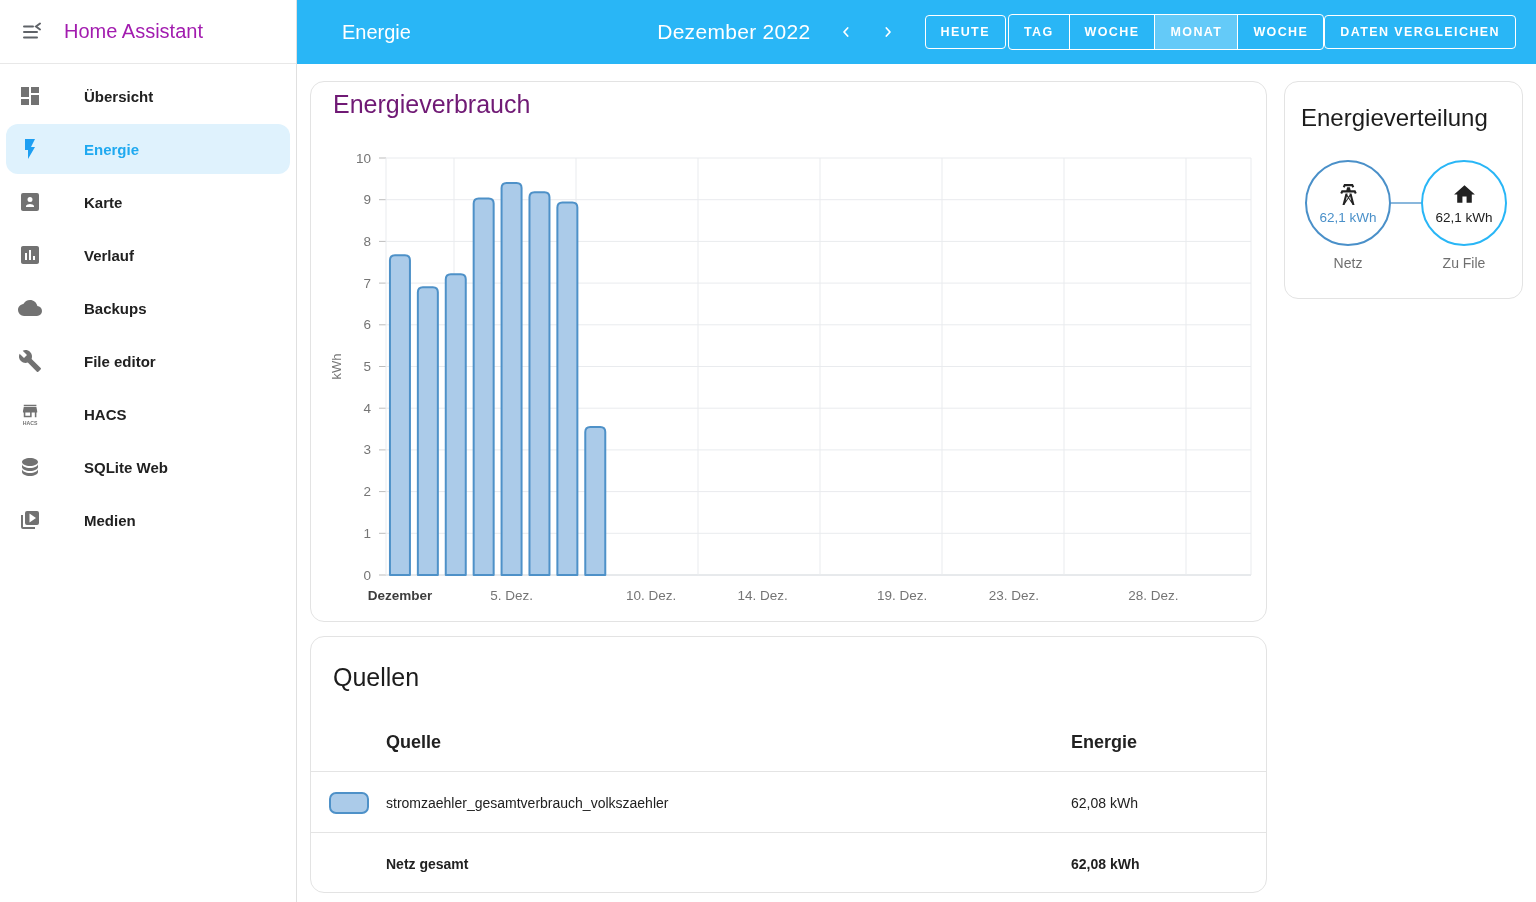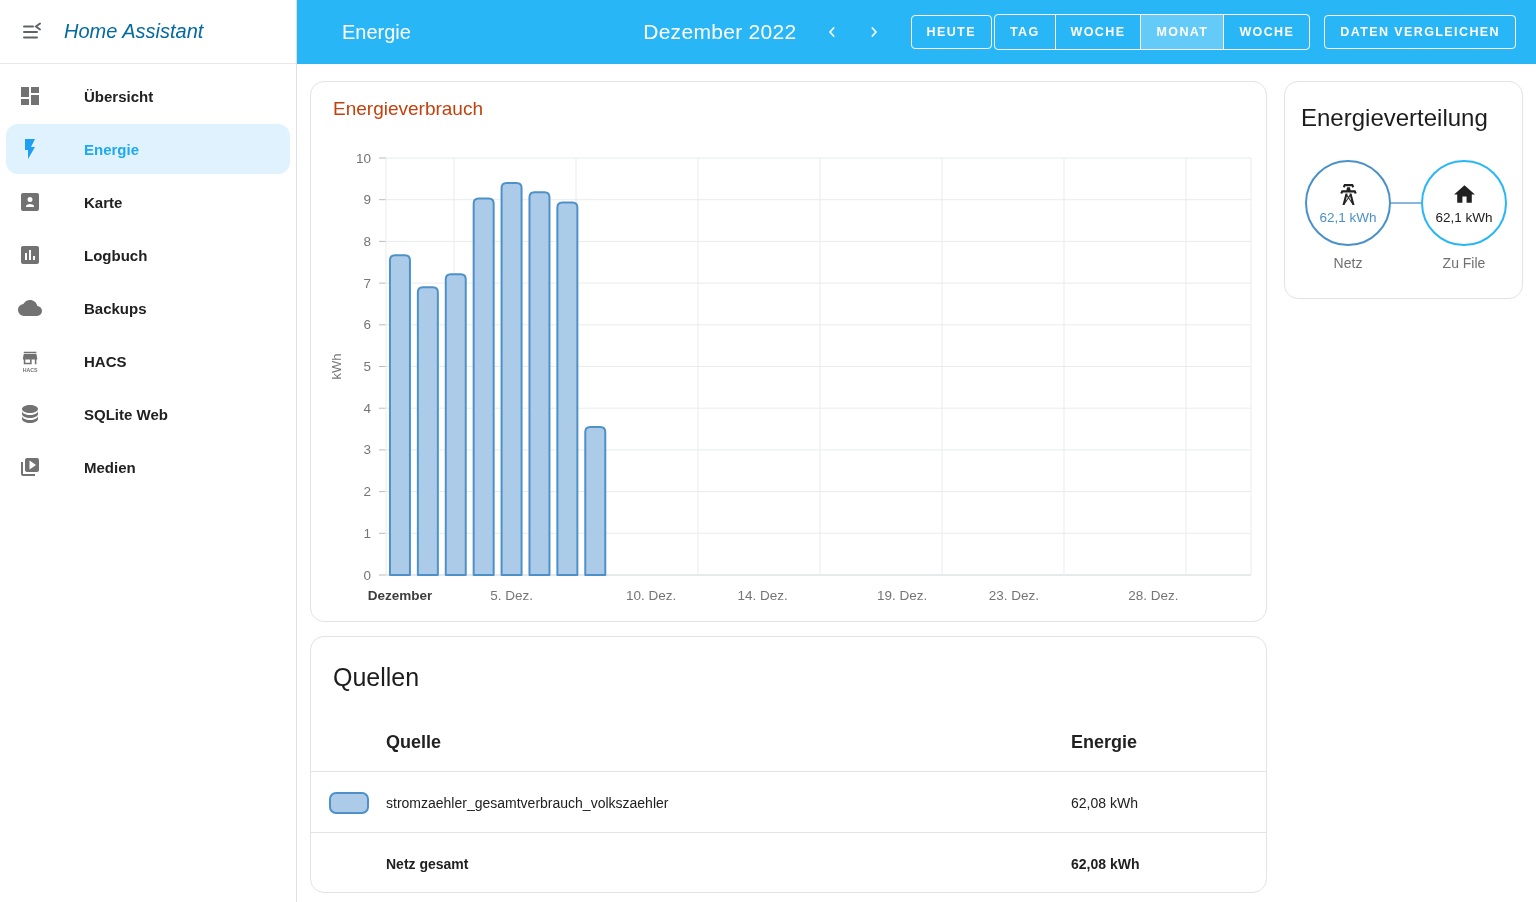--- a/index.html
+++ b/index.html
@@ -7,21 +7,21 @@
     font-family:"Liberation Sans", sans-serif; color:#1d1d1d; }
   .app { position:relative; width:1536px; height:902px; }
 
   
   .sidebar { position:absolute; left:0; top:0; width:297px; height:902px;
     background:#fff; border-right:1px solid #e0e0e0; }
   .sidebar-header { height:64px; display:flex; align-items:center;
     border-bottom:1px solid #e8e8e8; }
   .menu-toggle { width:44px; height:44px; margin-left:10px; border:none; background:transparent;
     display:flex; align-items:center; justify-content:center; cursor:pointer; }
-  .sidebar-title { margin-left:10px; font-size:20px; color:#0369a1;font-style:italic; }
+  .sidebar-title { margin-left:10px; font-size:20px; color:#a21caf; }
   .side-list { padding-top:4px; }
   .side-item { height:50px; margin:3px 6px; border-radius:12px; display:flex; align-items:center;
     padding-left:12px; cursor:pointer; }
   .side-item .ic { width:24px; height:24px; margin-right:42px; flex:none; }
   .side-item .ic svg { width:24px; height:24px; fill:#727272; }
   .side-item .lbl { font-size:15px; font-weight:700; color:#212121; }
   .side-item.active { background:var(--sidebar-active-bg); }
   .side-item.active .lbl { color:var(--accent); }
   .side-item.active .ic svg { fill:#1e9ff2; }
 
@@ -38,28 +38,28 @@
     border:1px solid #fff; border-radius:4px; background:transparent; font-size:12.5px;
     font-weight:700; letter-spacing:1.4px; cursor:pointer; white-space:nowrap;
     font-family:"Liberation Sans", sans-serif; }
   .hbtn.today { margin-left:20px; }
   .hgroup { display:flex; margin-left:2px; border:1px solid #fff; border-radius:4px; overflow:hidden; }
   .hgroup .seg { height:34px; display:flex; align-items:center; padding:0 15px; color:#fff;
     border:none; border-left:1px solid #fff; background:transparent; font-size:12.5px;
     font-weight:700; letter-spacing:1.4px; cursor:pointer; font-family:"Liberation Sans", sans-serif; }
   .hgroup .seg:first-child { border-left:none; }
   .hgroup .seg.active { background:rgba(255,255,255,0.28); }
-  .hbtn.compare { margin-left:14px; }
+  .hbtn.compare { }
 
   
   .content { position:absolute; left:297px; top:64px; width:1239px; height:838px;
     background:#fff; overflow:hidden; }
   .card { position:absolute; background:#fff; border:1px solid #e3e3e3; border-radius:14px; }
   .chart-card { left:13px; top:17px; width:957px; height:541px; }
-  .card-title { font-size:19px; font-weight:400; color:#c2410c; margin:16px 0 0 22px; }
+  .card-title { font-size:25px; font-weight:400; color:#701a75; margin:8px 0 0 22px; }
   #energy-chart { position:absolute; left:0; top:56px; }
   #energy-chart text { font-family:"Liberation Sans", sans-serif; }
 
   
   .dist-card { left:987px; top:17px; width:239px; height:218px; }
   .dist-title { font-size:24px; font-weight:400; color:#1c1c1c; margin:22px 0 0 16px; }
   .dist-node { position:absolute; width:86px; height:86px; border-radius:50%; background:#fff;
     top:78px; display:flex; flex-direction:column; align-items:center; justify-content:center; }
   .dist-node.grid { left:20px; border:2px solid var(--netz-color); }
   .dist-node.home { left:136px; border:2px solid var(--home-color); }
@@ -129,30 +129,36 @@
               <path fill-rule="evenodd" d="M3,5A2,2 0 0,1 5,3H19A2,2 0 0,1 21,5V19A2,2 0 0,1 19,21H5C3.89,21 3,20.1 3,19V5M16,17V16C16,14.67 13.33,14 12,14C10.67,14 8,14.67 8,16V17H16M12,12A2.5,2.5 0 0,0 14.5,9.5A2.5,2.5 0 0,0 12,7A2.5,2.5 0 0,0 9.5,9.5A2.5,2.5 0 0,0 12,12Z"></path>
             </svg></span>
         <span class="lbl">Karte</span>
       </div>
 
 
       <div class="side-item">
         <span class="ic"><svg viewBox="0 0 24 24">
               <path fill-rule="evenodd" d="M19,3H5C3.89,3 3,3.89 3,5V19C3,20.1 3.9,21 5,21H19C20.1,21 21,20.1 21,19V5C21,3.89 20.1,3 19,3M9,17H7V10H9V17M13,17H11V7H13V17M17,17H15V13H17V17Z"></path>
             </svg></span>
-        <span class="lbl">Logbuch</span>
+        <span class="lbl">Verlauf</span>
       </div>
 
       <div class="side-item">
         <span class="ic"><svg viewBox="0 0 24 24">
               <path d="M19.35,10.04C18.67,6.59 15.64,4 12,4C9.11,4 6.6,5.64 5.35,8.04C2.34,8.36 0,10.91 0,14A6,6 0 0,0 6,20H19A5,5 0 0,0 24,15C24,12.36 21.95,10.22 19.35,10.04Z"></path>
             </svg></span>
         <span class="lbl">Backups</span>
       </div>
 
+      <div class="side-item">
+        <span class="ic"><svg viewBox="0 0 24 24">
+              <path d="M22.7,19L13.6,9.9C14.5,7.6 14,4.9 12.1,3C10.1,1 7.1,0.6 4.7,1.7L9,6L6,9L1.6,4.7C0.4,7.1 0.9,10.1 2.9,12.1C4.8,14 7.5,14.5 9.8,13.6L18.9,22.7C19.3,23.1 19.9,23.1 20.3,22.7L22.6,20.4C23.1,20 23.1,19.3 22.7,19Z"></path>
+            </svg></span>
+        <span class="lbl">File editor</span>
+      </div>
 
       <div class="side-item">
         <span class="ic"><svg viewBox="0 0 24 24">
               <g transform="translate(2.6,-0.5) scale(0.79)">
                 <path d="M12,18H6V14H12M21,14V12L20,7H4L3,12V14H4V20H14V14H18V20H20V14M20,4H4V6H20V4Z"></path>
               </g>
               <text x="12" y="23" text-anchor="middle" font-size="5.2" font-weight="bold" fill="#727272" font-family="Liberation Sans, sans-serif">HACS</text>
             </svg></span>
         <span class="lbl">HACS</span>
       </div>

